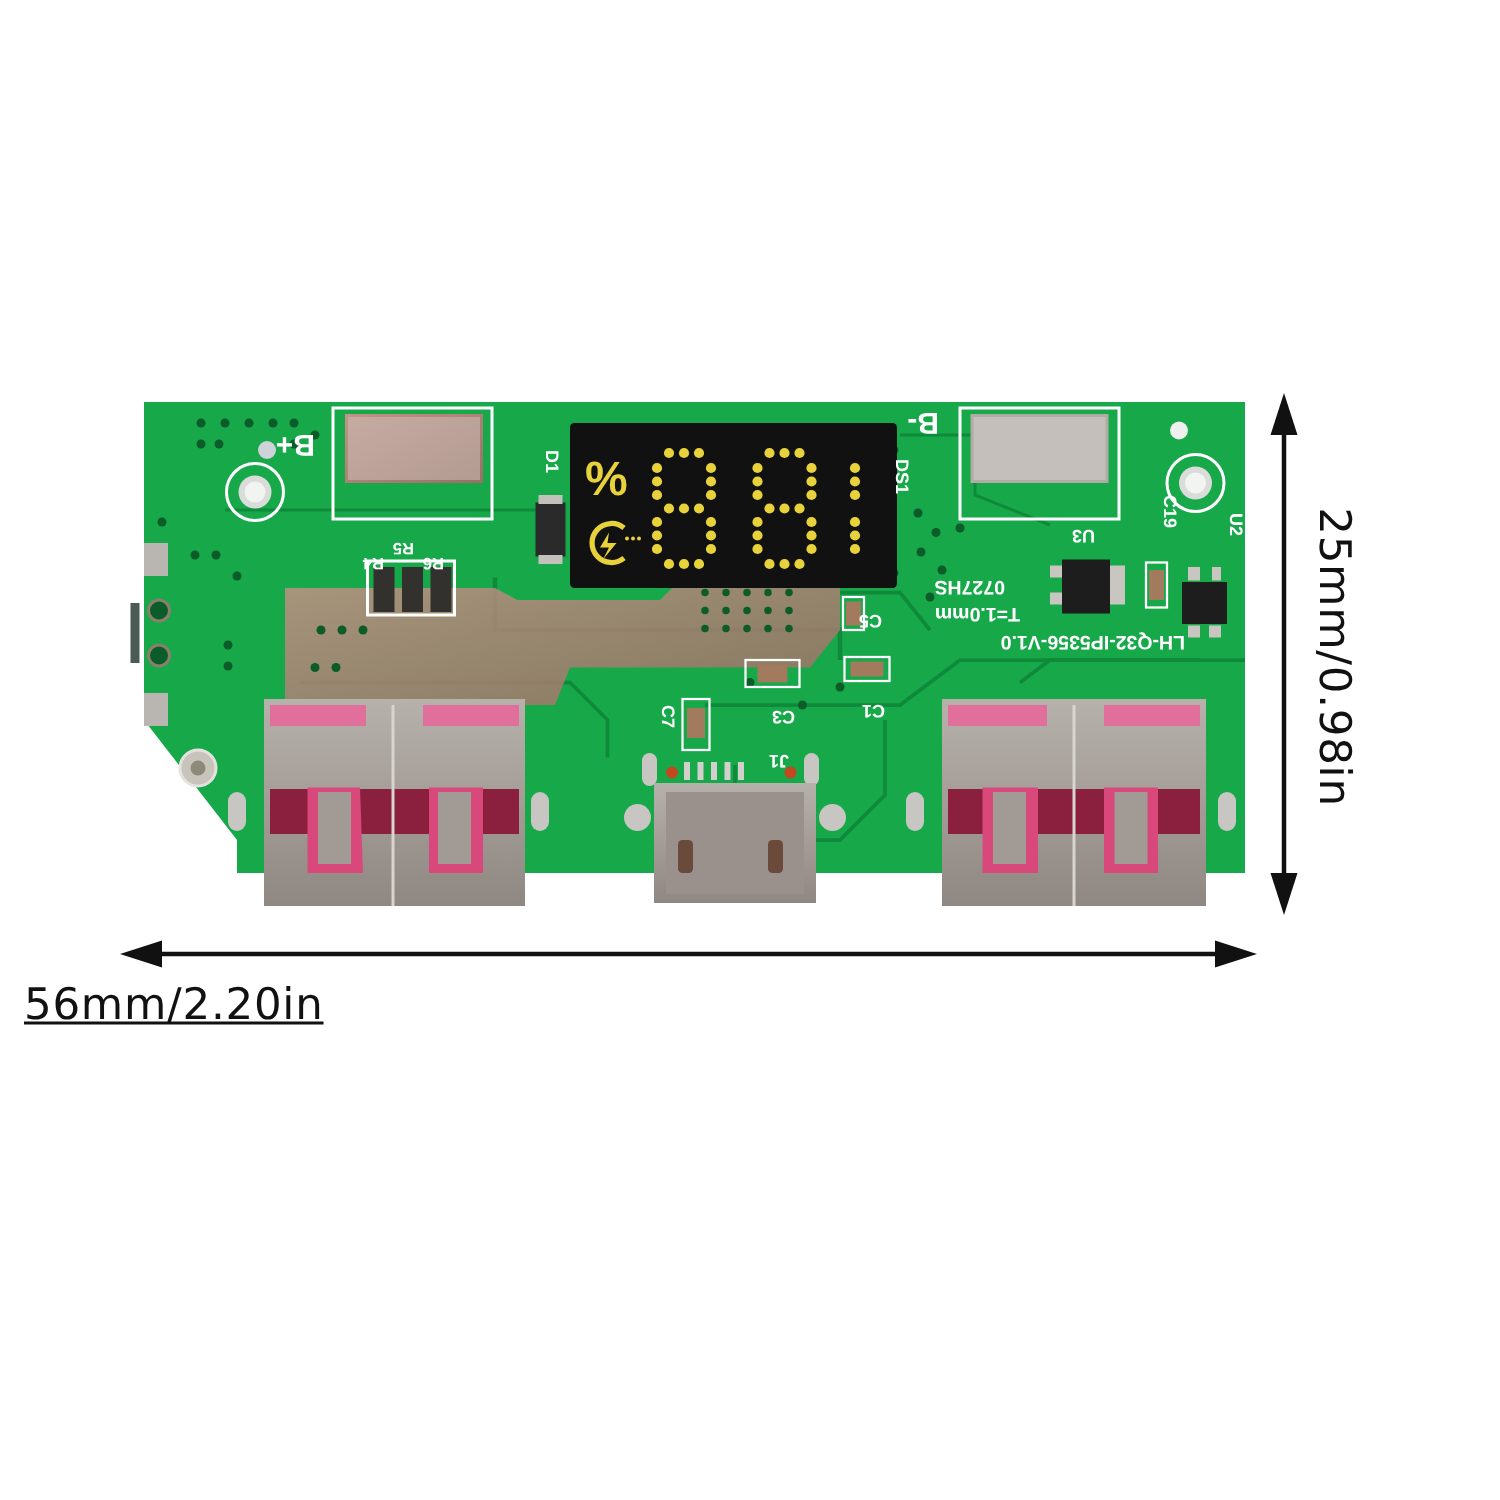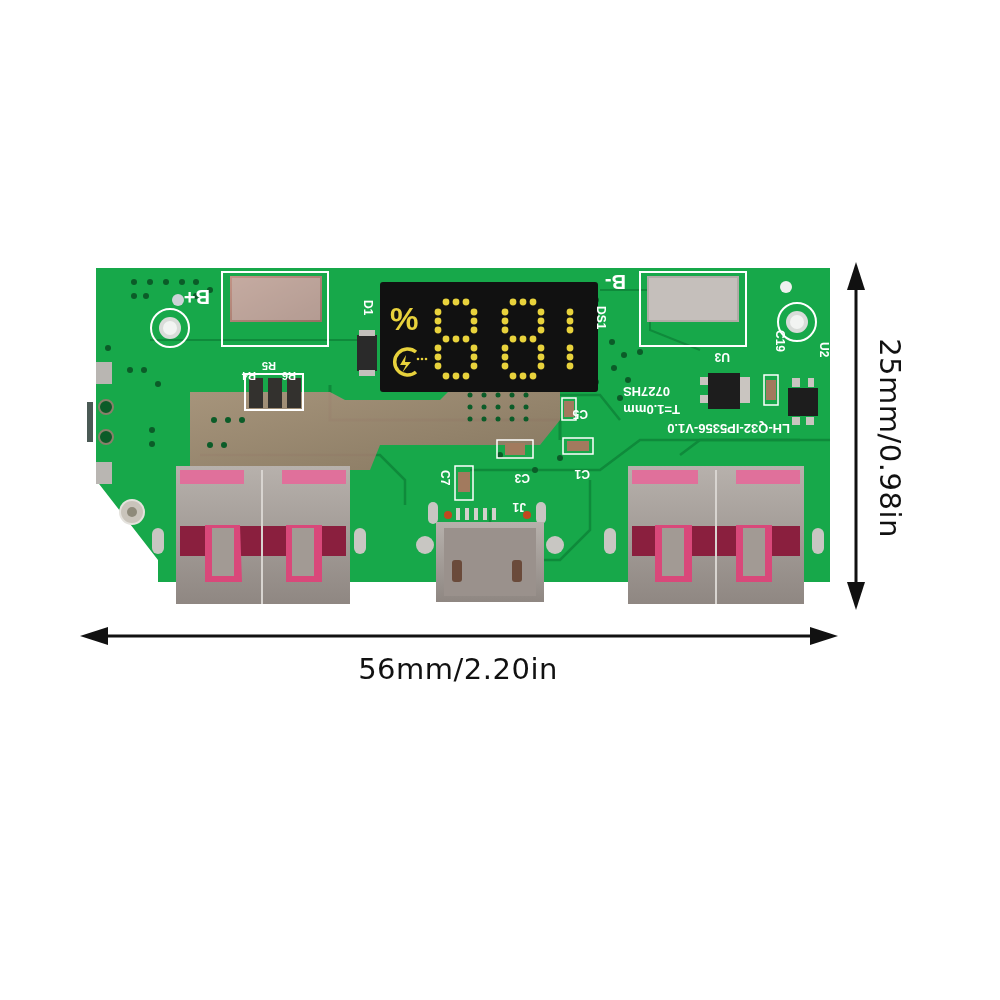--- a/index.html
+++ b/index.html
@@ -2,21 +2,21 @@
 <html><head>
 <meta charset="utf-8">
 <style>
   html,body{margin:0;padding:0;background:#ffffff;}
   body{width:1000px;height:1000px;position:relative;overflow:hidden;font-family:"Liberation Sans",sans-serif;}
   
   #pcb{position:absolute;left:0;top:0;width:1000px;height:1000px;}
   .silk{fill:#ffffff;font-family:"Liberation Sans",sans-serif;font-weight:bold;}
   
   .dim-label{position:absolute;color:#111;font-family:"DejaVu Sans",sans-serif;font-size:29px;letter-spacing:0.5px;white-space:nowrap;}
-  #dim-w-label{left:0;width:916px;text-align:center;top:652px;}
+  #dim-w-label{left:16px;width:916px;text-align:left;top:652px;text-decoration:underline;}
   #dim-h-label{left:890px;top:438px;transform:translate(-50%,-50%) rotate(90deg);transform-origin:center;}
   .led-dot{fill:#e8d23c;}
 </style>
 </head>
 <body>
 
 <svg id="pcb" viewBox="0 0 1000 1000">
   <defs>
     <linearGradient id="metal" x1="0" y1="0" x2="0" y2="1">
       <stop offset="0" stop-color="#b7b1ac"></stop>

